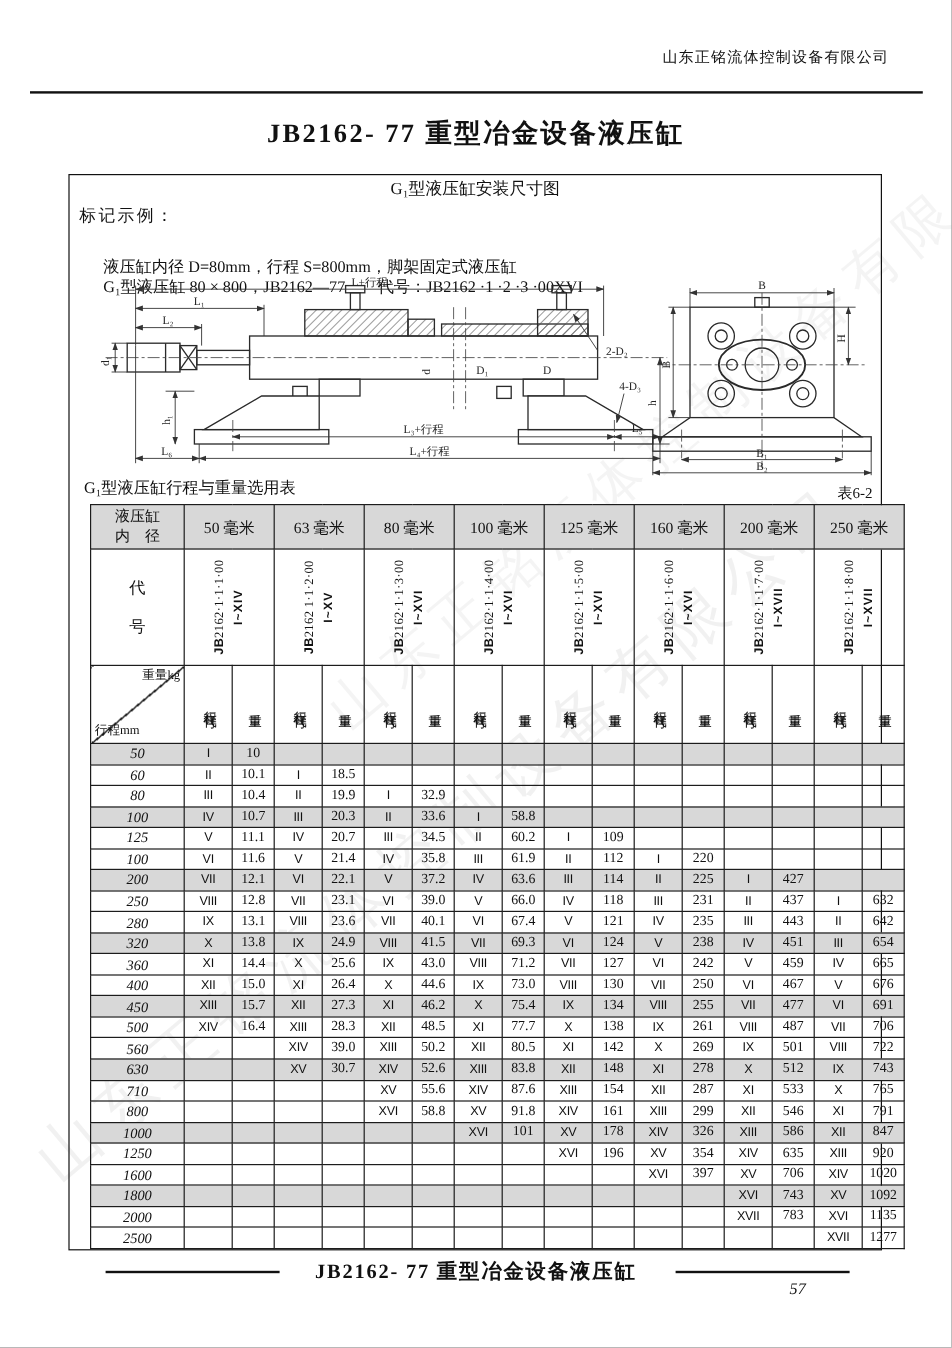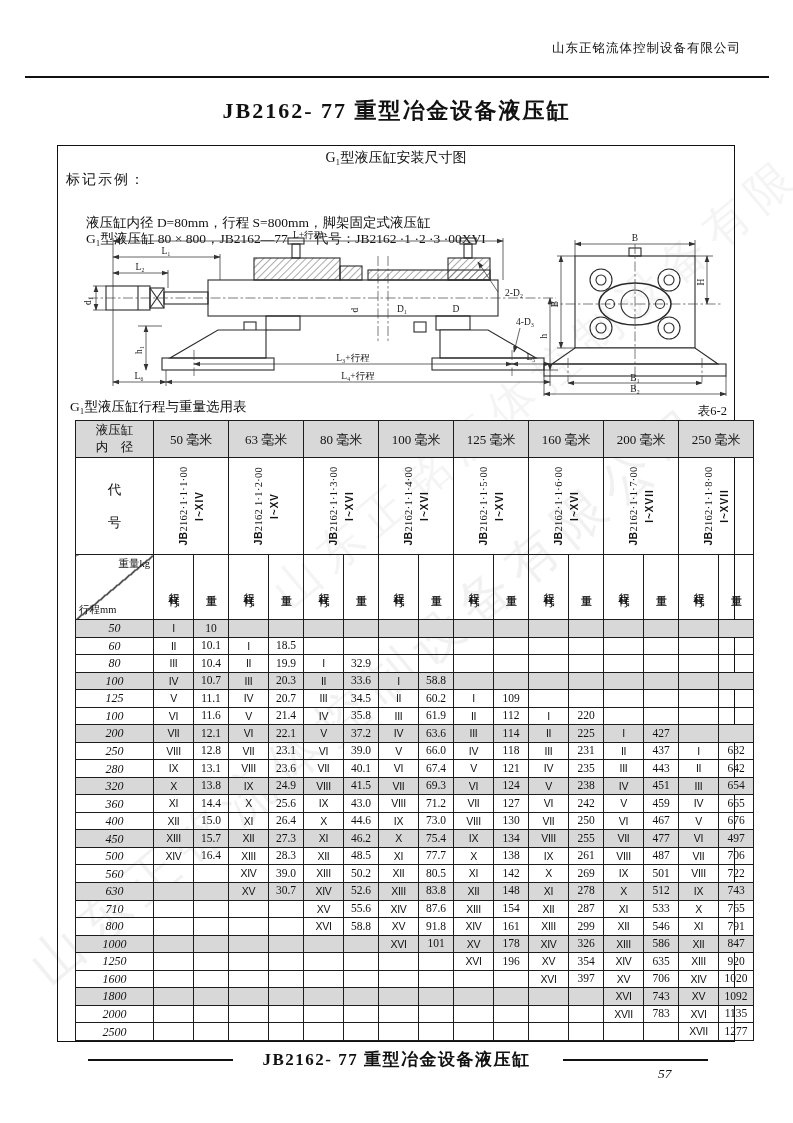--- a/index.html
+++ b/index.html
@@ -587,21 +587,21 @@
               <td class="wt">46.2</td>
               <td class="rn">X</td>
               <td class="wt">75.4</td>
               <td class="rn">IX</td>
               <td class="wt">134</td>
               <td class="rn">VIII</td>
               <td class="wt">255</td>
               <td class="rn">VII</td>
               <td class="wt">477</td>
               <td class="rn">VI</td>
-              <td class="wt">497</td>
+              <td class="wt">691</td>
             </tr>
             <tr class="">
               <td class="stroke">500</td>
               <td class="rn">XIV</td>
               <td class="wt">16.4</td>
               <td class="rn">XIII</td>
               <td class="wt">28.3</td>
               <td class="rn">XII</td>
               <td class="wt">48.5</td>
               <td class="rn">XI</td>

